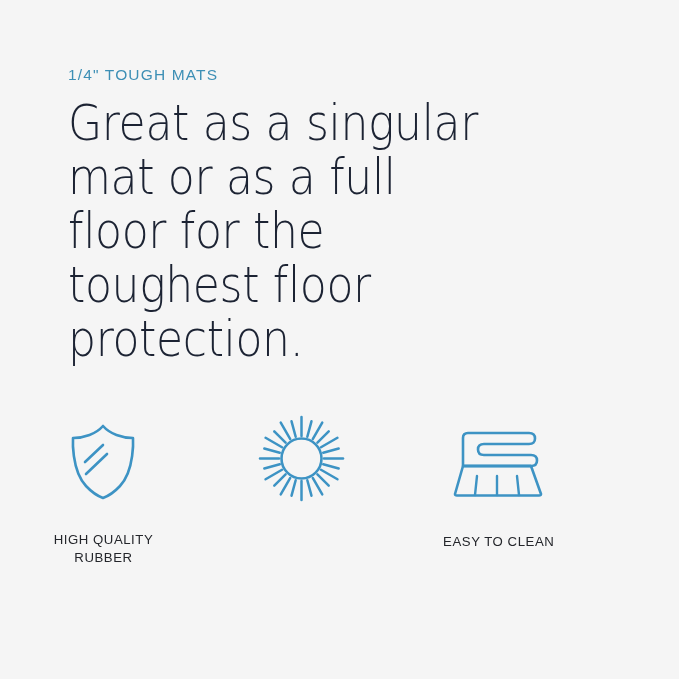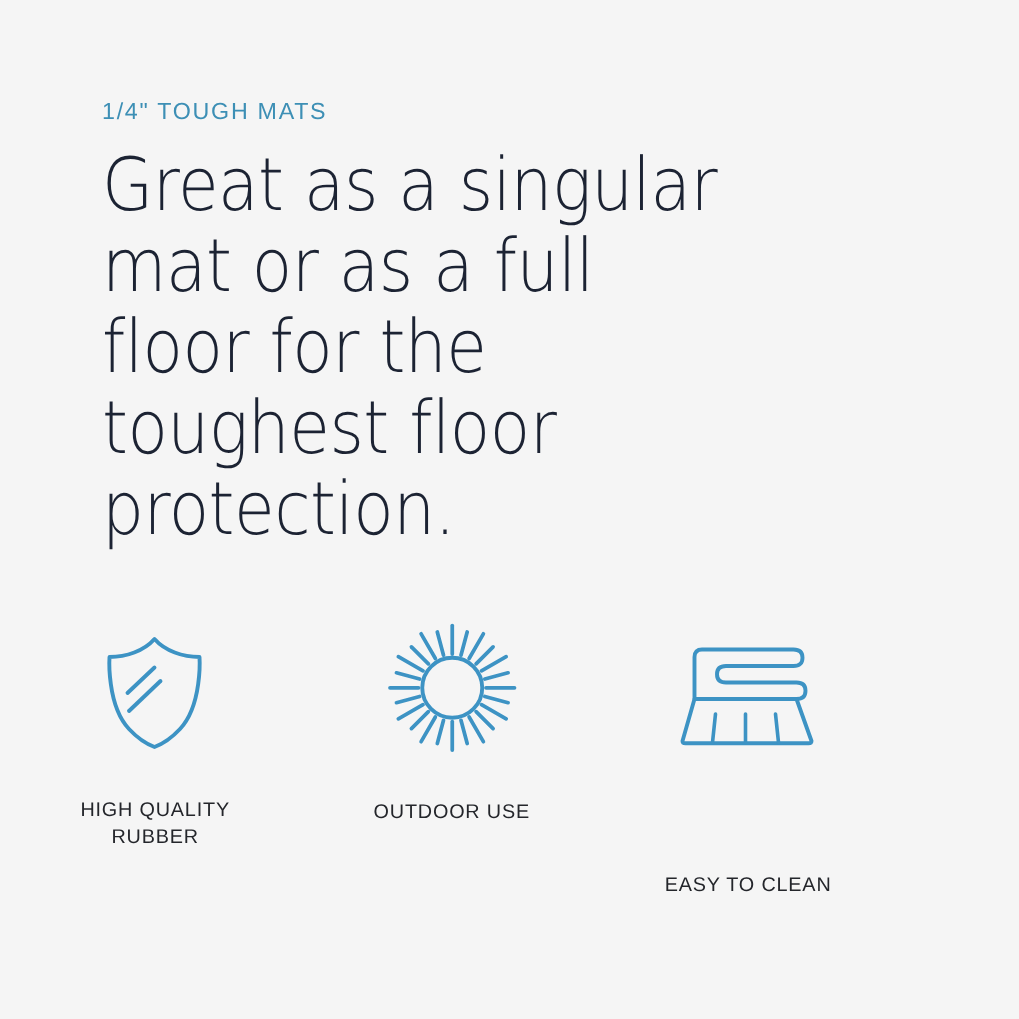--- a/index.html
+++ b/index.html
@@ -64,21 +64,21 @@
   }
 
   .feature {
     display:flex;
     flex-direction:column;
     align-items:center;
   }
 
   .feature-1 { width:225px; margin-left:0px; }
   .feature-2 { width:205px; margin-left:0px; }
-  .feature-3 { width:205px; margin-left:9px;gap:48px; }
+  .feature-3 { width:205px; margin-left:9px; }
 
   .icon-wrap {
     height:105px;
     display:flex;
     align-items:center;
     justify-content:center;
   }
 
   .icon-shield  { width:70px;  height:78px; }
   .icon-sun     { width:95px;  height:95px; }
@@ -204,21 +204,20 @@
             <g transform="rotate(330 47.5 47.5)">
                 <line x1="47.5" y1="25" x2="47.5" y2="6"></line>
               </g>
             <g transform="rotate(345 47.5 47.5)">
                 <line x1="47.5" y1="25" x2="47.5" y2="9"></line>
               </g>
           </g>
         </svg>
       </div>
       <div class="caption">
-        <span class="cap-line">OUTDOOR USE</span>
       </div>
     </div>
 
     <div class="feature feature-3">
       <div class="icon-wrap">
         <svg class="icon-brush" viewBox="0 0 95 68">
 
           <path d="M12 36 L12 8 Q12 3 17 3 L78 3 Q84 3 84 8.5 Q84 14 78 14 L33 14 Q27 14 27 19.5 Q27 25 33 25 L80 25 Q86 25 86 30.5 Q86 36 80 36 Z" fill="none" stroke="#3d93c4" stroke-width="2.6" stroke-linejoin="round"></path>
 
           <path d="M12 36 L80 36 L90 64 Q90 65.5 88 65.5 L6 65.5 Q4 65.5 4 64 Z" fill="none" stroke="#3d93c4" stroke-width="2.6" stroke-linejoin="round"></path>

